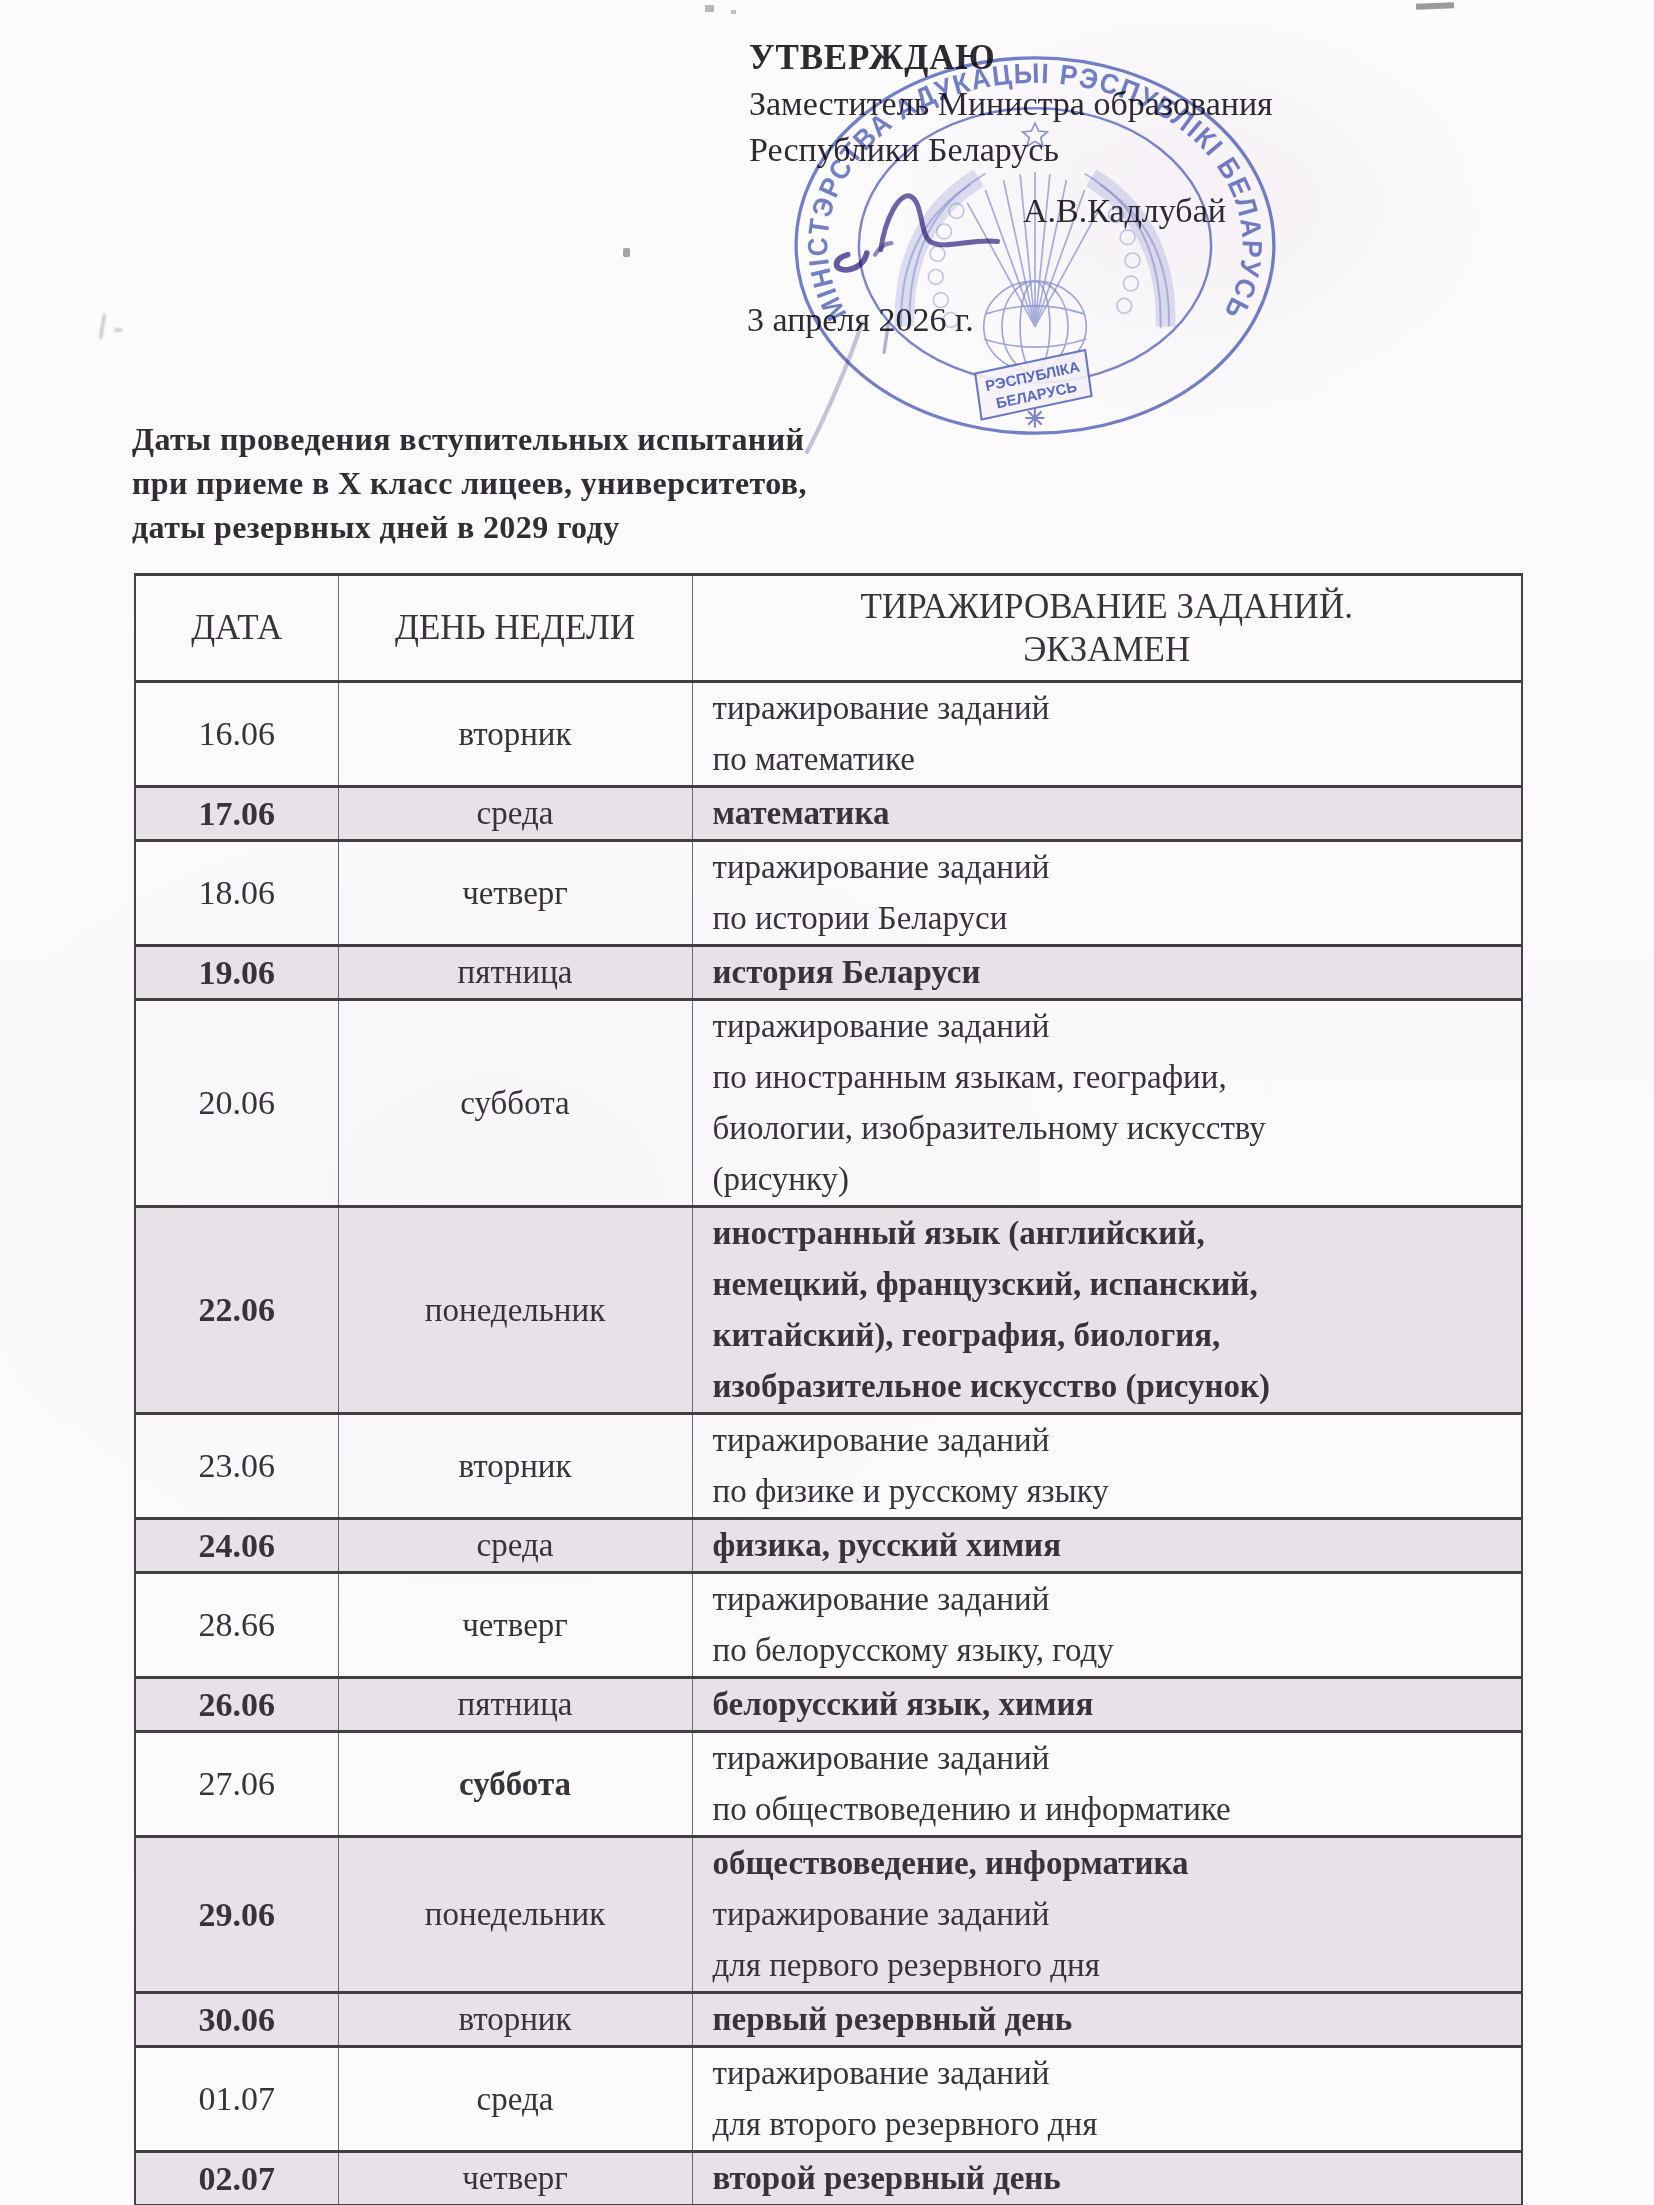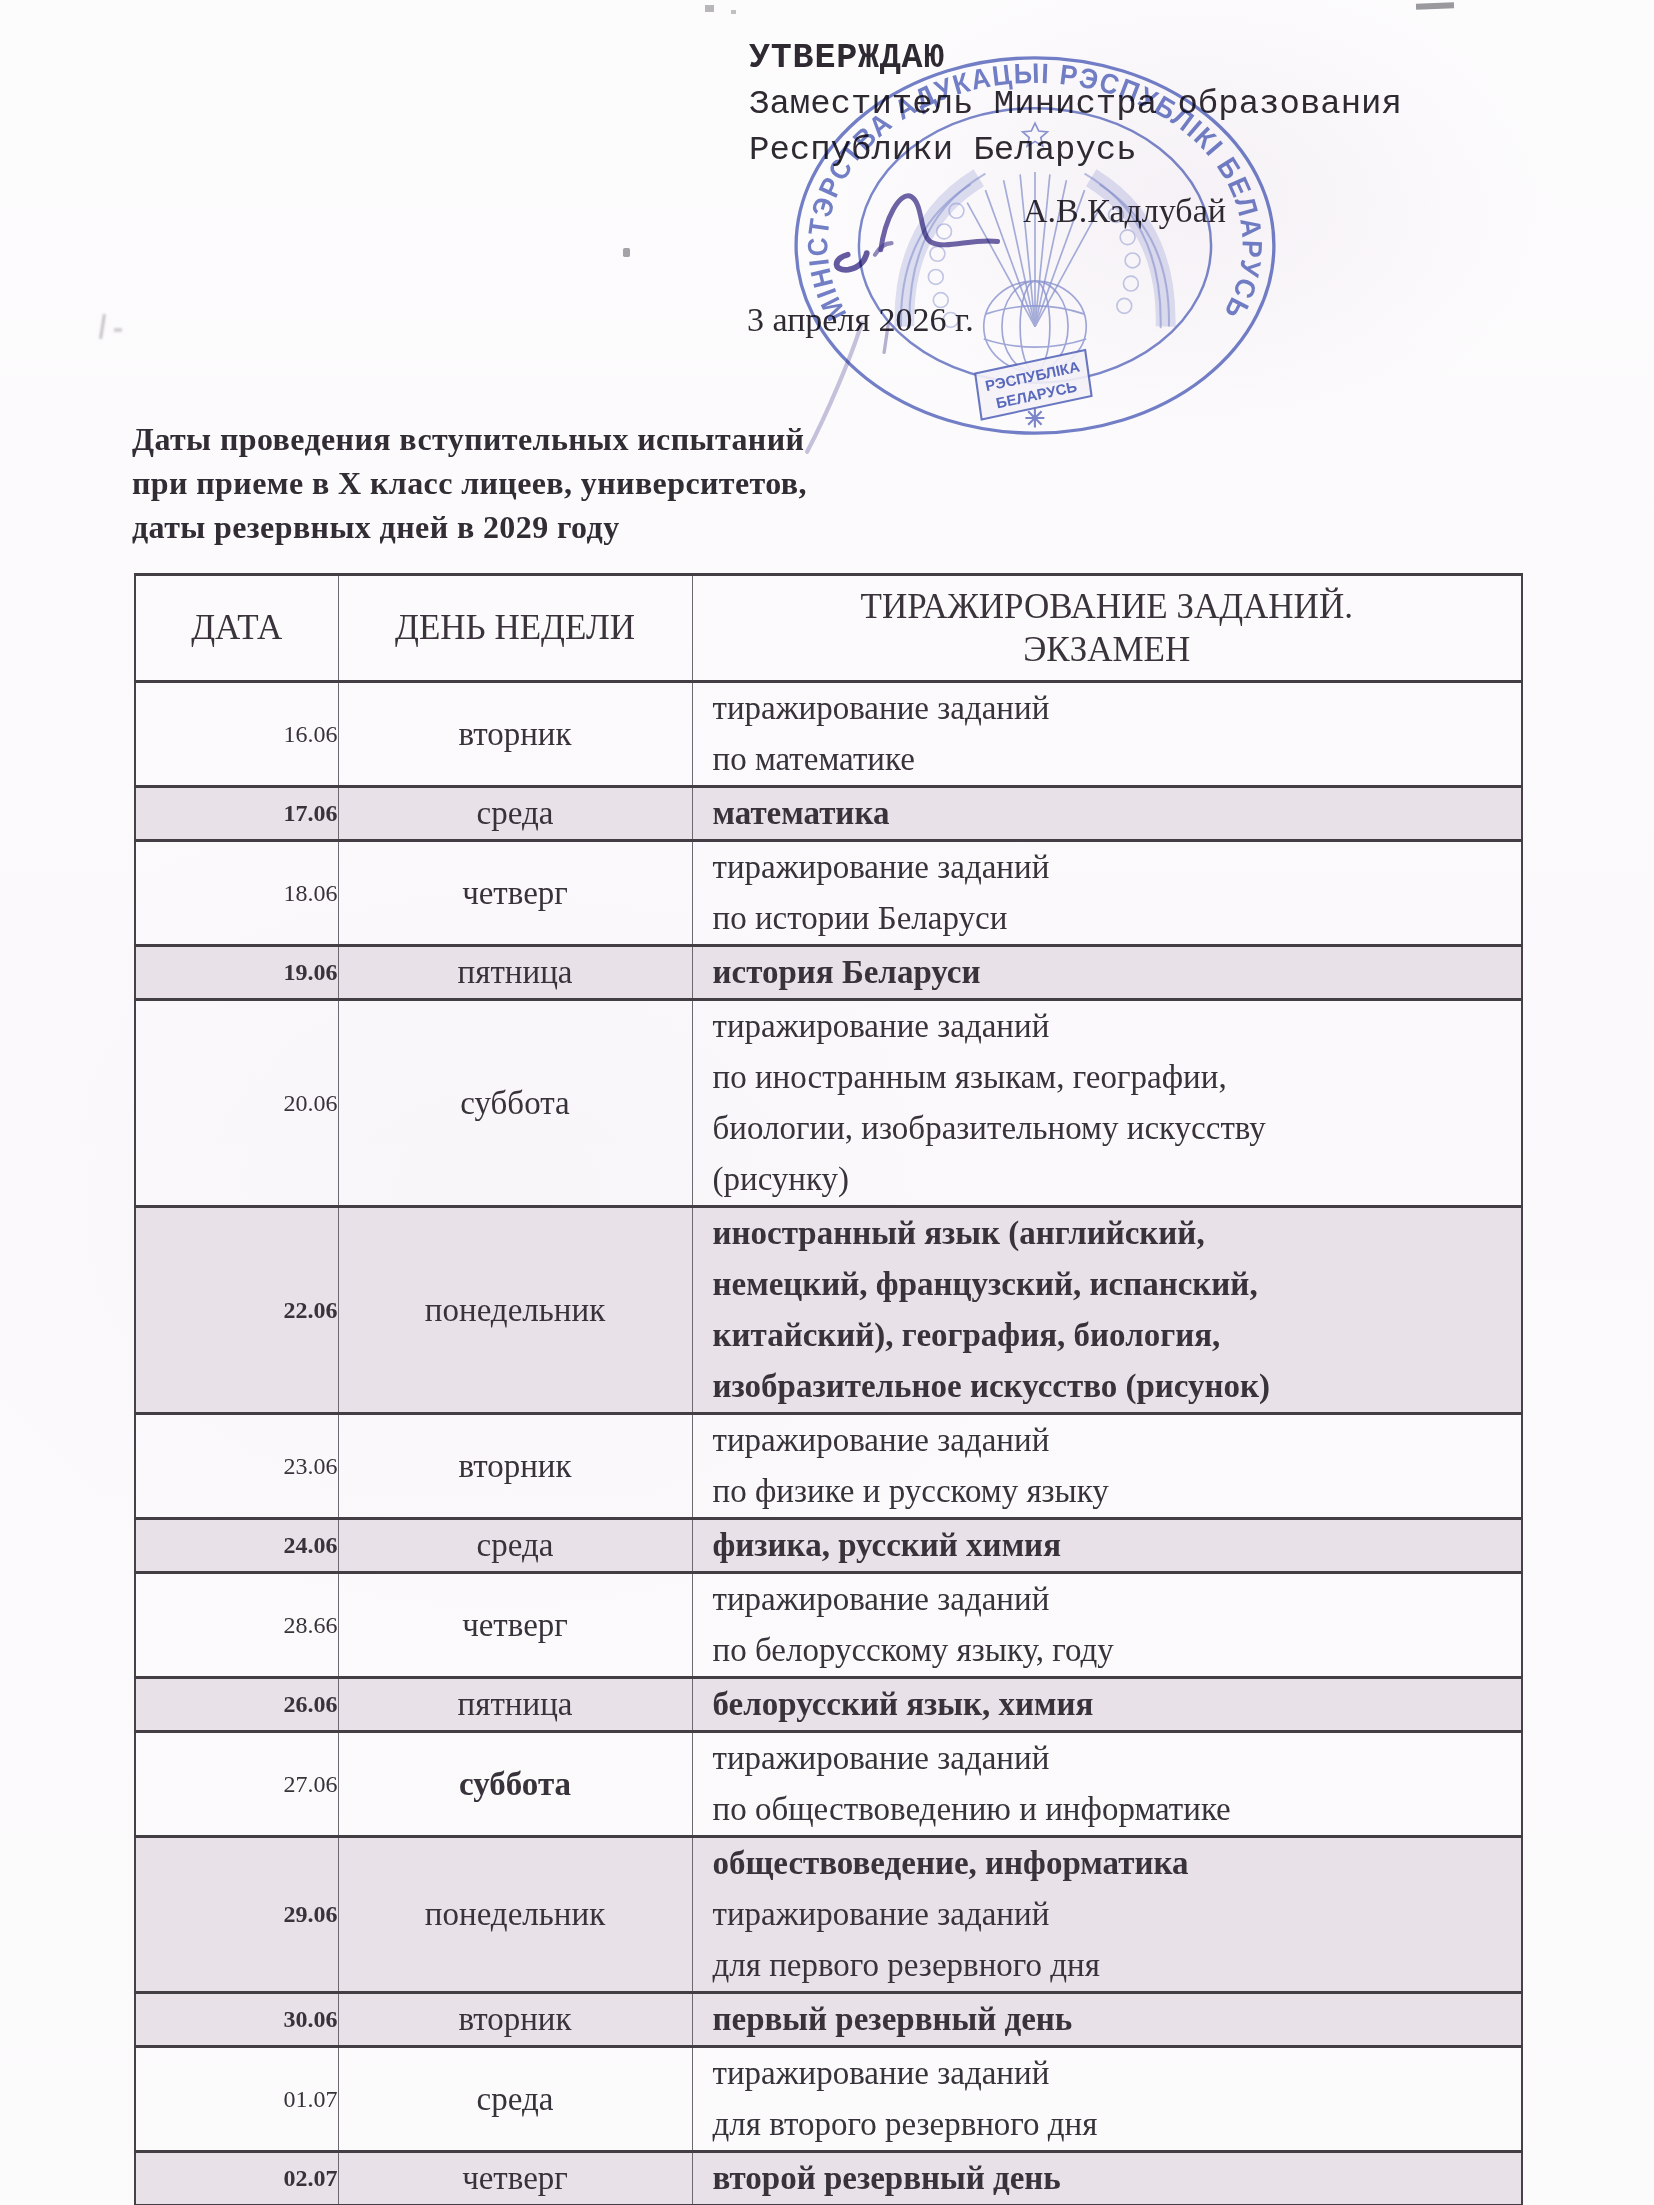--- a/index.html
+++ b/index.html
@@ -12,21 +12,21 @@
     overflow:hidden;
   }
   .page{
     position:absolute;inset:0;
     background:
       radial-gradient(513px 347px at 72% 9%, rgba(236,228,238,.45), rgba(236,228,238,0) 70%),
       radial-gradient(744px 579px at 30% 55%, rgba(243,238,243,.35), rgba(243,238,243,0) 75%),
       linear-gradient(180deg,#fdfcfd 0%,#fbf9fb 45%,#fcfbfc 100%);
   }
   
-  .approve{position:absolute;left:749px;top:35px;font-size:34px;line-height:46px;color:#2f2a32;font-family:Liberation Mono, monospace;}
+  .approve{position:absolute;left:749px;top:35px;font-size:34px;line-height:46px;color:#2f2a32;}
   .approve .l1{font-weight:bold;letter-spacing:0.8px;font-size:35px;}
   .signer{position:absolute;left:1023px;top:192px;font-size:34px;color:#2f2a32;}
   .adate{position:absolute;left:747px;top:301px;font-size:34px;color:#2f2a32;}
   
   .title{position:absolute;left:132px;top:417px;font-size:32px;font-weight:bold;line-height:44px;color:#322c34;letter-spacing:0.4px;}
   
   .stamp{position:absolute;left:787px;top:53px;width:496px;height:390px;mix-blend-mode:multiply;opacity:.88;filter:blur(0.3px);}
   .sig{position:absolute;left:769px;top:157px;width:265px;height:323px;mix-blend-mode:multiply;}
   
   .art{position:absolute;background:#3a3340;}
@@ -46,21 +46,21 @@
   .sched col.c1{width:203px;} .sched col.c2{width:354px;} .sched col.c3{width:830px;}
   .sched th,.sched td{
     border-left:1.7px solid #6e6873;border-right:1.7px solid #6e6873;
     border-top:3.3px solid #433d44;border-bottom:3.3px solid #433d44;
     vertical-align:middle;padding:0;
   }
   .rh115{height:107px;} .rh62{height:51px;padding-left:8px;} .rh126{height:104px;} .rh186{height:154px;} .rh250{height:207px;}
   .shaded td{background:#e8e1e8;}
   .sched th{font-weight:normal;font-size:35px;text-align:center;color:#3a333b;}
   .hexam .hline{display:block;line-height:43px;}
-  td.date{text-align:right;font-size:24px;}
+  td.date{text-align:center;font-size:34px;}
   td.day{text-align:center;}
   td.desc{padding-left:20px;text-align:left;}
   .desc .line{display:block;line-height:51px;white-space:nowrap;}
   .b{font-weight:bold;}
 </style>
 </head>
 <body>
 
 <div class="page">
 

